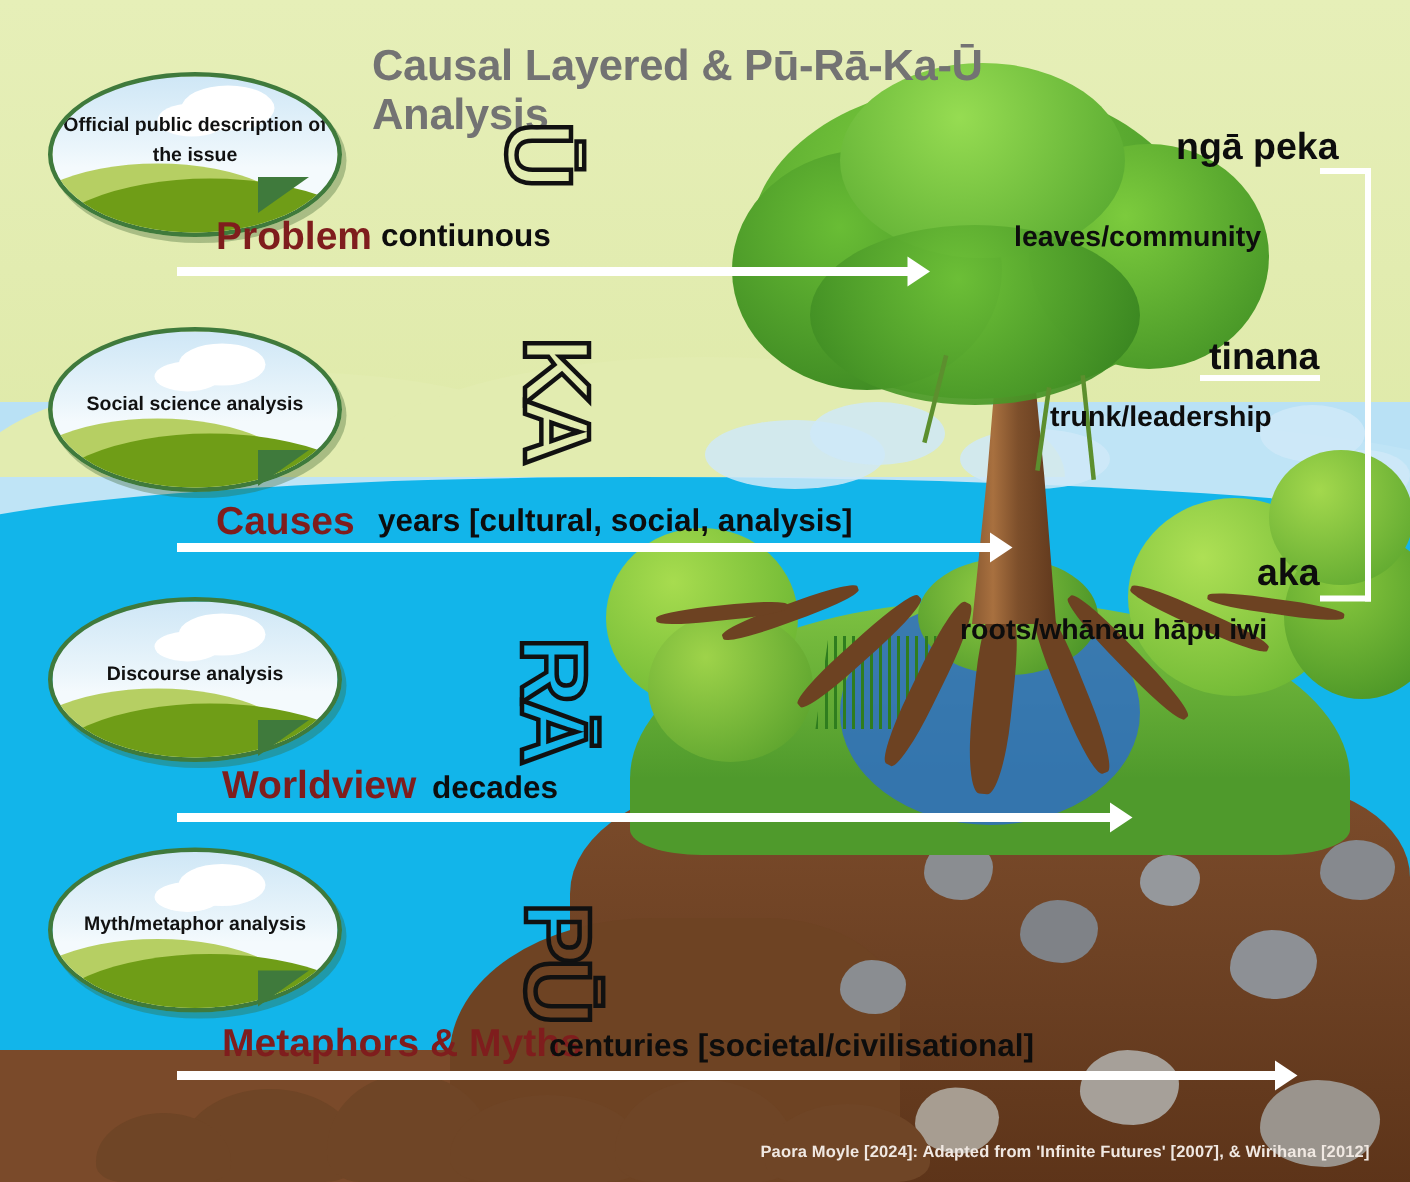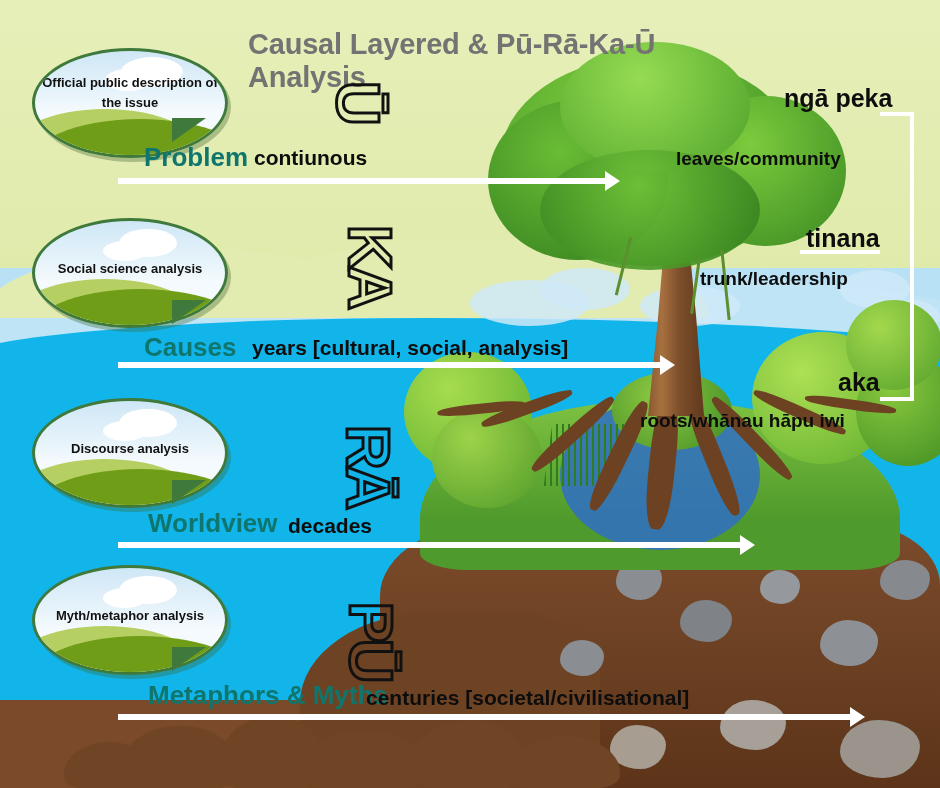--- a/index.html
+++ b/index.html
@@ -50,21 +50,21 @@
   .bubble .inner-hill{position:absolute;left:-10px;bottom:-26px;width:230px;height:62px;
     background:#6f9d17;border-radius:50% 50% 0 0 / 80% 80% 0 0;}
   .bubble .inner-hill2{position:absolute;left:-30px;bottom:-6px;width:200px;height:52px;
     background:#b6cf63;border-radius:50% 50% 0 0 / 90% 90% 0 0;}
   .bubble .inner-cloud{position:absolute;background:#fff;border-radius:50%;}
   .bubble-text{position:absolute;z-index:4;width:178px;left:6px;top:22px;
     text-align:center;font-size:13px;font-weight:bold;color:#111;line-height:1.55;}
   .tail{position:absolute;width:0;height:0;}
 
   
-  .layer-name{position:absolute;font-weight:bold;color:#0f766e;font-size:26px;white-space:nowrap;}
+  .layer-name{position:absolute;font-weight:bold;color:#7f1d1d;font-size:26px;white-space:nowrap;}
   .layer-time{position:absolute;font-weight:bold;color:#0d0d0d;font-size:21px;white-space:nowrap;}
   .arrow-line{position:absolute;height:6px;background:#fff;}
   .arrow-head{position:absolute;width:0;height:0;
     border-top:10px solid transparent;border-bottom:10px solid transparent;border-left:15px solid #fff;}
 
   
   .vletter{position:absolute;font-size:62px;font-weight:bold;color:transparent;
     -webkit-text-stroke:3px #111;letter-spacing:-4px;
     transform:rotate(90deg);transform-origin:center center;white-space:nowrap;}
 
@@ -229,14 +229,15 @@
   <div class="mlabel" style="left:806px;top:224px;">tinana</div>
   <div class="msub" style="left:700px;top:268px;">trunk/leadership</div>
 
   <div class="mlabel" style="left:838px;top:368px;">aka</div>
   <div class="msub" style="left:640px;top:410px;">roots/whānau hāpu iwi</div>
 
   <div class="bracket" style="left:880px;top:112px;width:30px;height:140px;border-bottom:none;"></div>
   <div class="bracket" style="left:880px;top:252px;width:30px;height:145px;border-top:none;"></div>
   <div style="position:absolute;left:800px;top:250px;width:80px;height:4px;background:#fff;"></div>
 
+  <div class="credit">Paora Moyle [2024]: Adapted from 'Infinite Futures' [2007], &amp; Wirihana [2012]</div>
 
 </div>
 
 </body></html>

